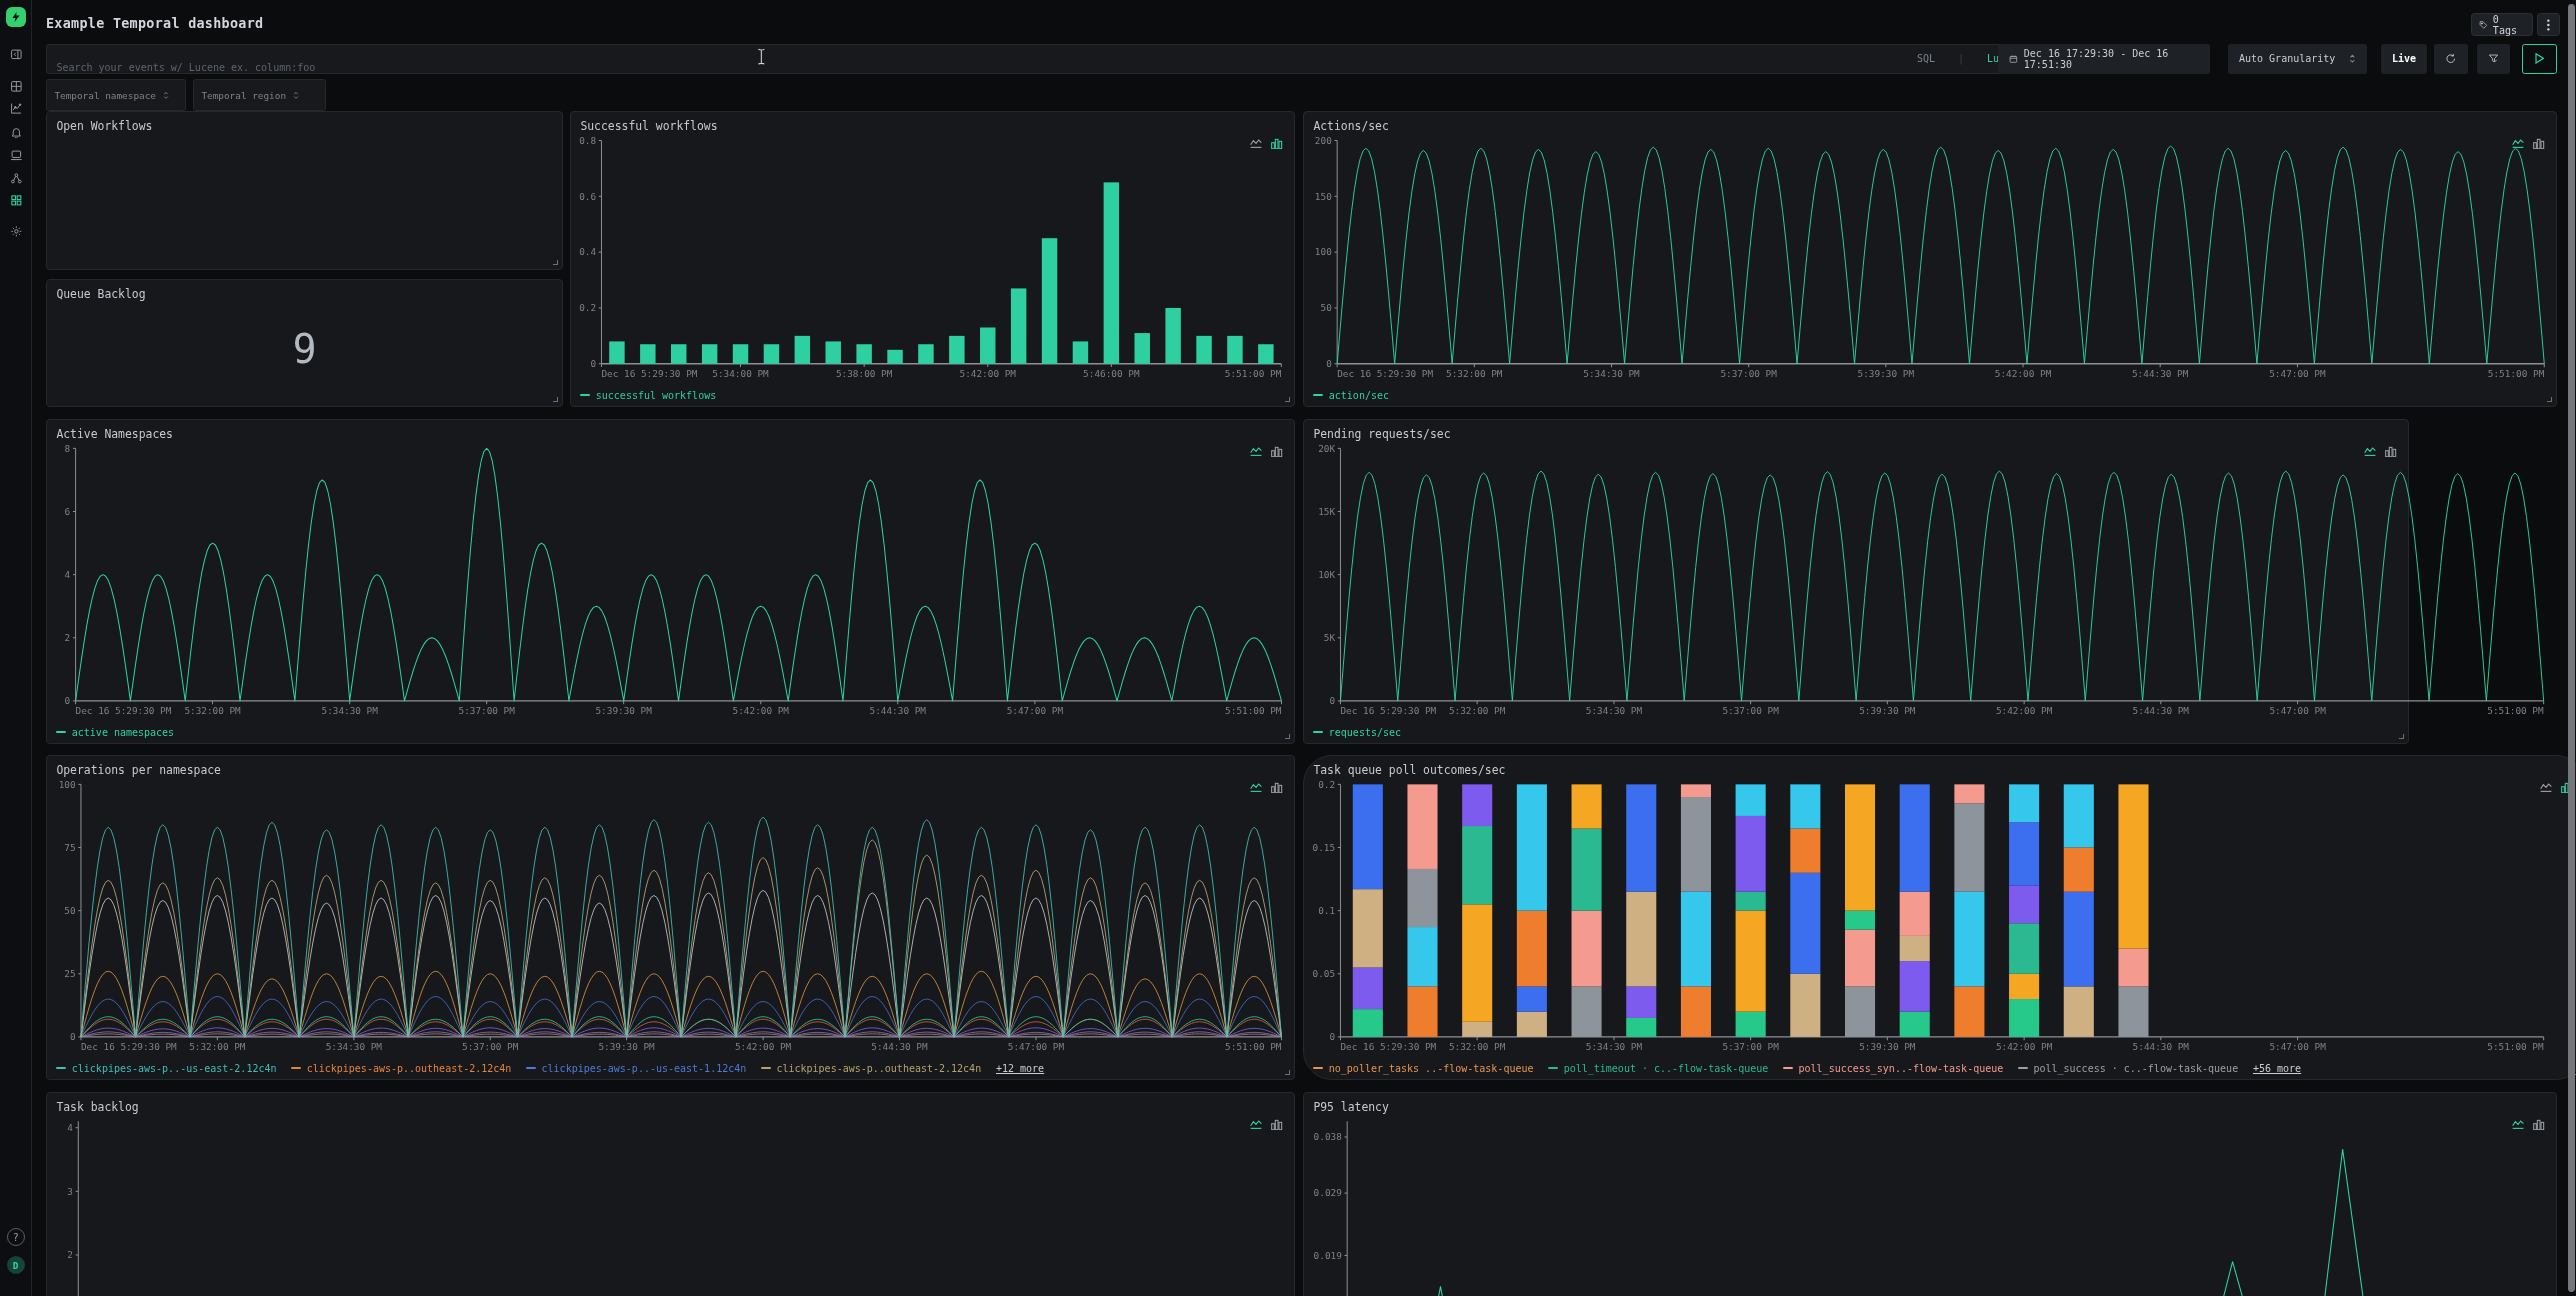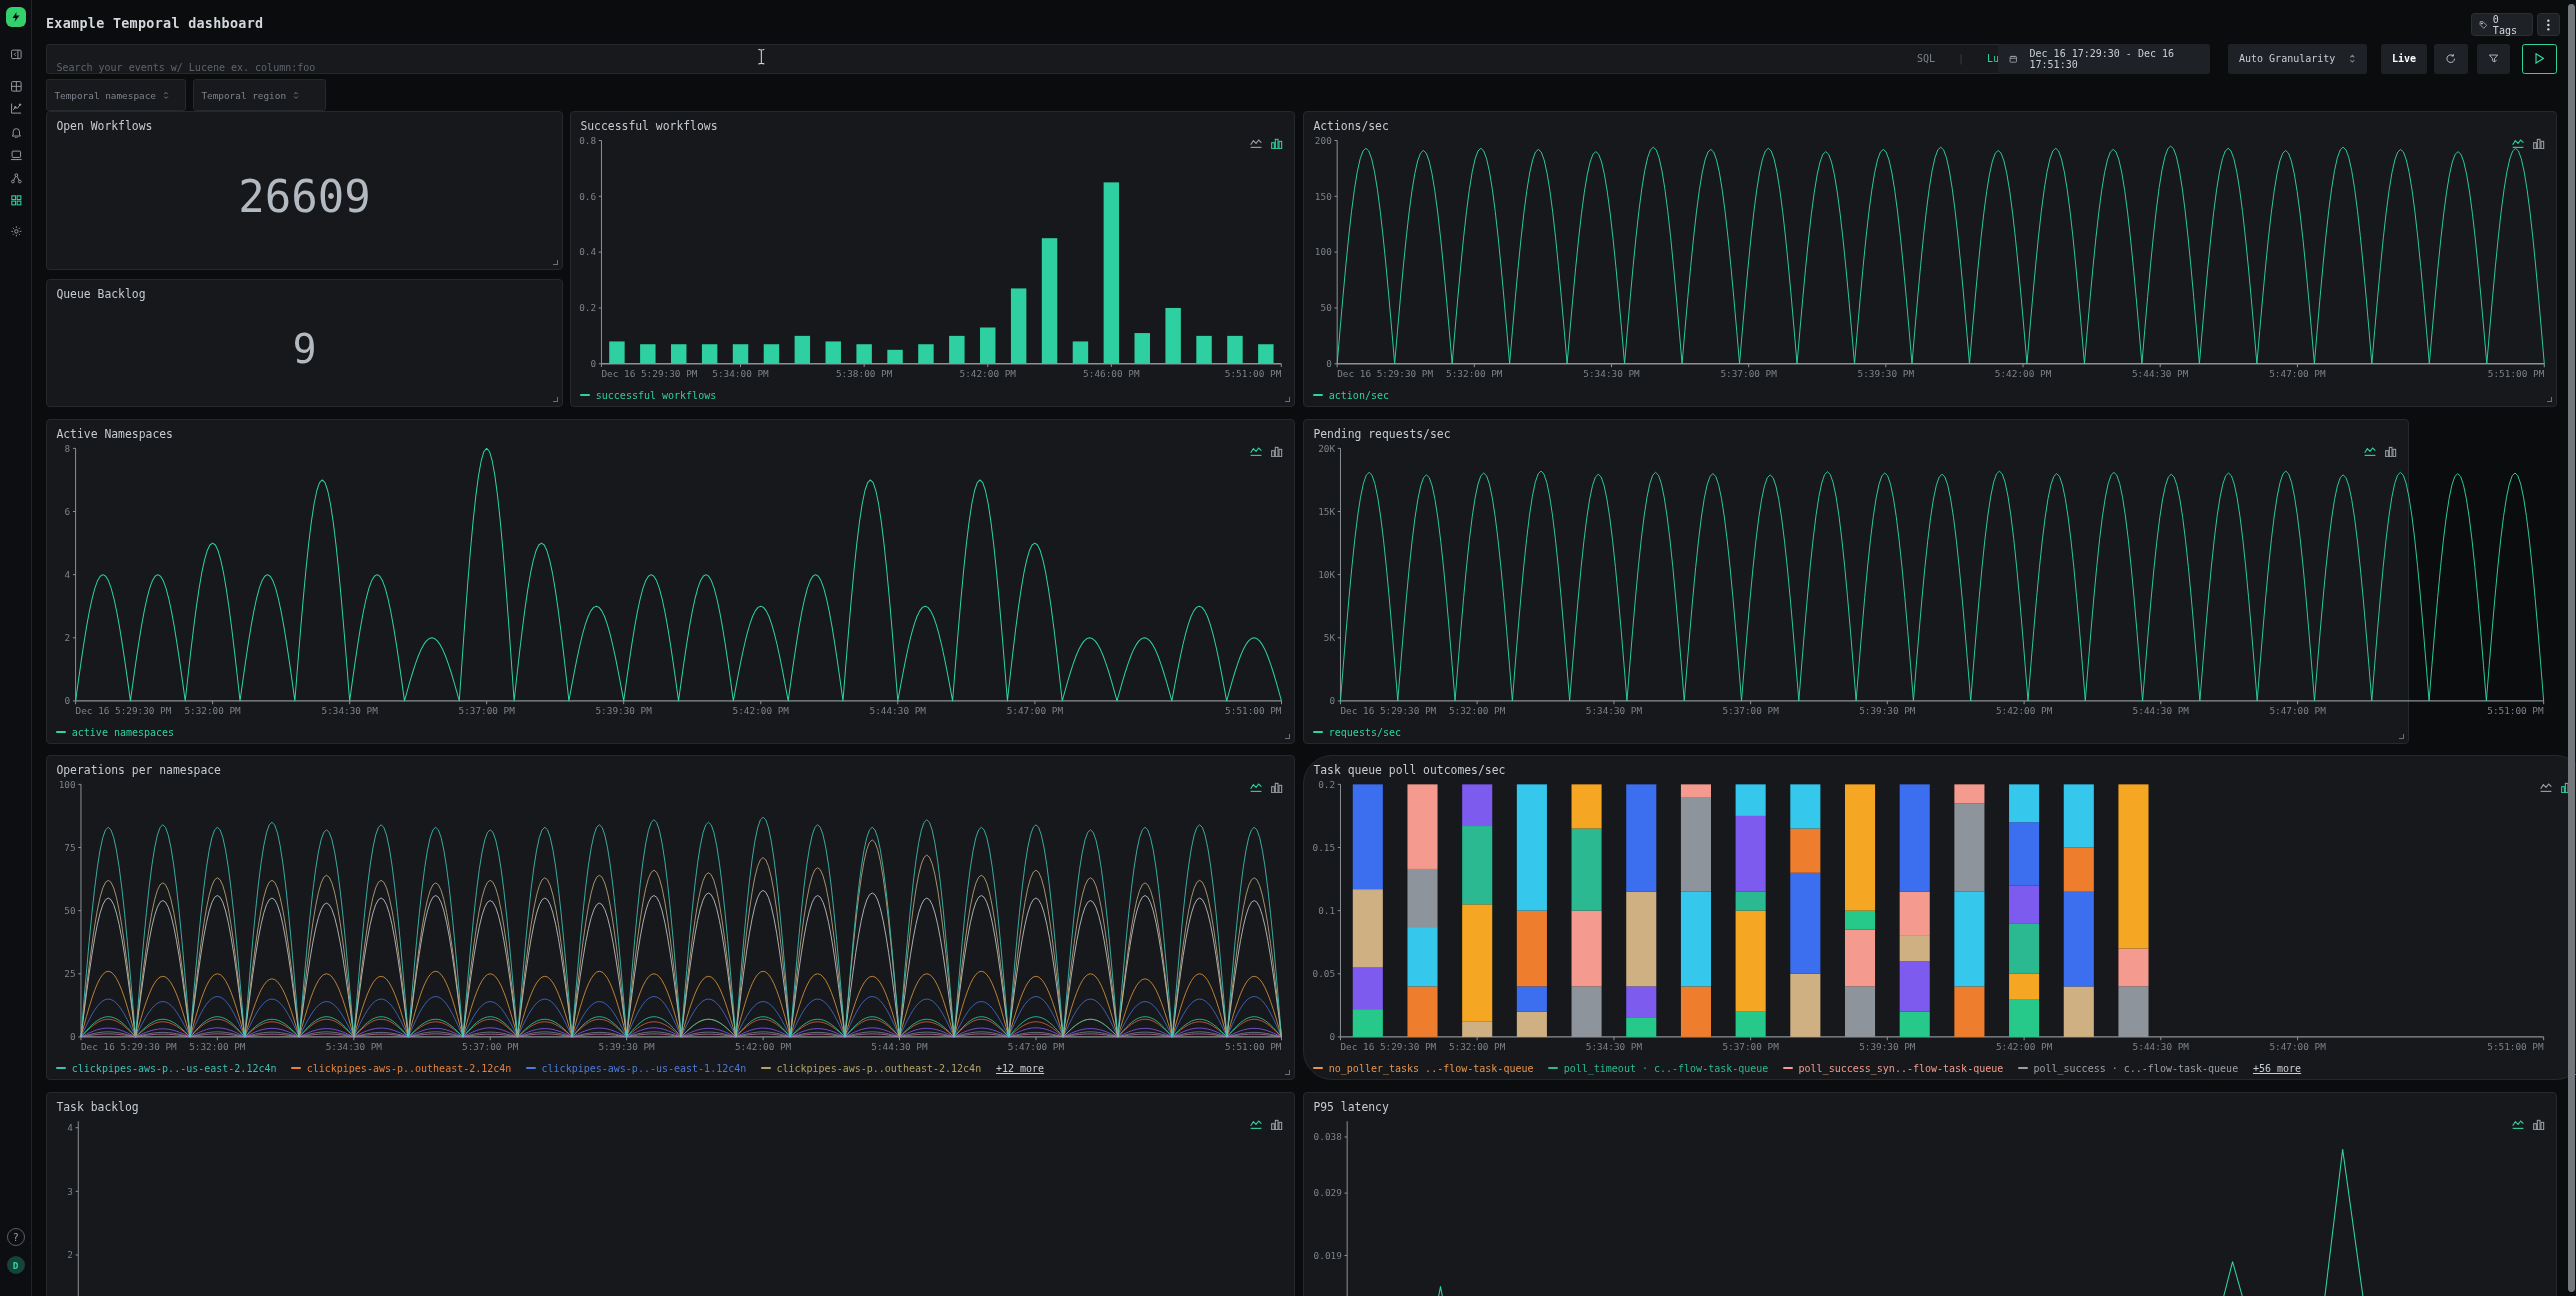--- a/index.html
+++ b/index.html
@@ -32,21 +32,21 @@
   
   .search { position:absolute; left:46px; top:44px; width:2152px; height:29.5px;
     background:#17191d; border:0.7px solid #25282d; border-radius:2.7px;
     display:flex; align-items:flex-end; padding:0 9.4px; }
   .search input { background:transparent; border:none; outline:none; width:100%;
     color:#c9ced5; font-family:inherit; font-size:10px; }
   .search input::placeholder { color:#5e646c; }
   .lang-toggle { position:absolute; left:1917px; top:44px; height:29.5px; display:flex;
     align-items:center; gap:23px; font-size:10px; }
   .chip { position:absolute; height:29.5px; background:#1e2126; border-radius:2.7px;
-    display:flex; align-items:center; gap:12px; padding:0 11px; font-size:10px;
+    display:flex; align-items:center; gap:6px; padding:0 11px; font-size:10px;
     color:#c9ced5; cursor:pointer; }
   .iconbtn { justify-content:center; }
   .play-btn { position:absolute; left:2522px; top:44px; width:35px; height:29.5px;
     border:1px solid #2dd4a0; border-radius:2.7px; background:transparent;
     display:flex; align-items:center; justify-content:center; cursor:pointer; }
   .filter-chip { position:absolute; top:79px; height:32px; background:#17191d;
     border:0.7px solid #25282d; border-radius:2.7px; display:flex; align-items:center;
     gap:6.7px; padding:0 7.4px; font-size:9.4px; color:#7d838c; cursor:pointer; }
   
   .panel { position:absolute; background:#16181b; border:0.7px solid #25282d; border-radius:4px; }
@@ -214,21 +214,20 @@
 <div class="filter-chip" style="left:193px; width:133px;">
   <span>Temporal region</span>
   <svg width="6" height="8.7" viewBox="0 0 10 14" fill="none" stroke="#7d838c" stroke-width="1.5">
     <path d="M2 5 L5 2 L8 5"></path>
       <path d="M2 9 L5 12 L8 9"></path>
   </svg>
 </div>
 
 <section class="panel" style="left:46px; top:111px; width:517px; height:159px;">
   <div class="panel-title">Open Workflows</div>
-  <div class="bignum">26609</div>
   <div class="resize-h"></div>
 </section>
 
 <section class="panel" style="left:46px; top:279px; width:517px; height:128px;">
   <div class="panel-title">Queue Backlog</div>
   <div class="bignum" style="font-size:40px">9</div>
   <div class="resize-h"></div>
 </section>
 
 <section class="panel" style="left:570px; top:111px; width:725px; height:296px;">

